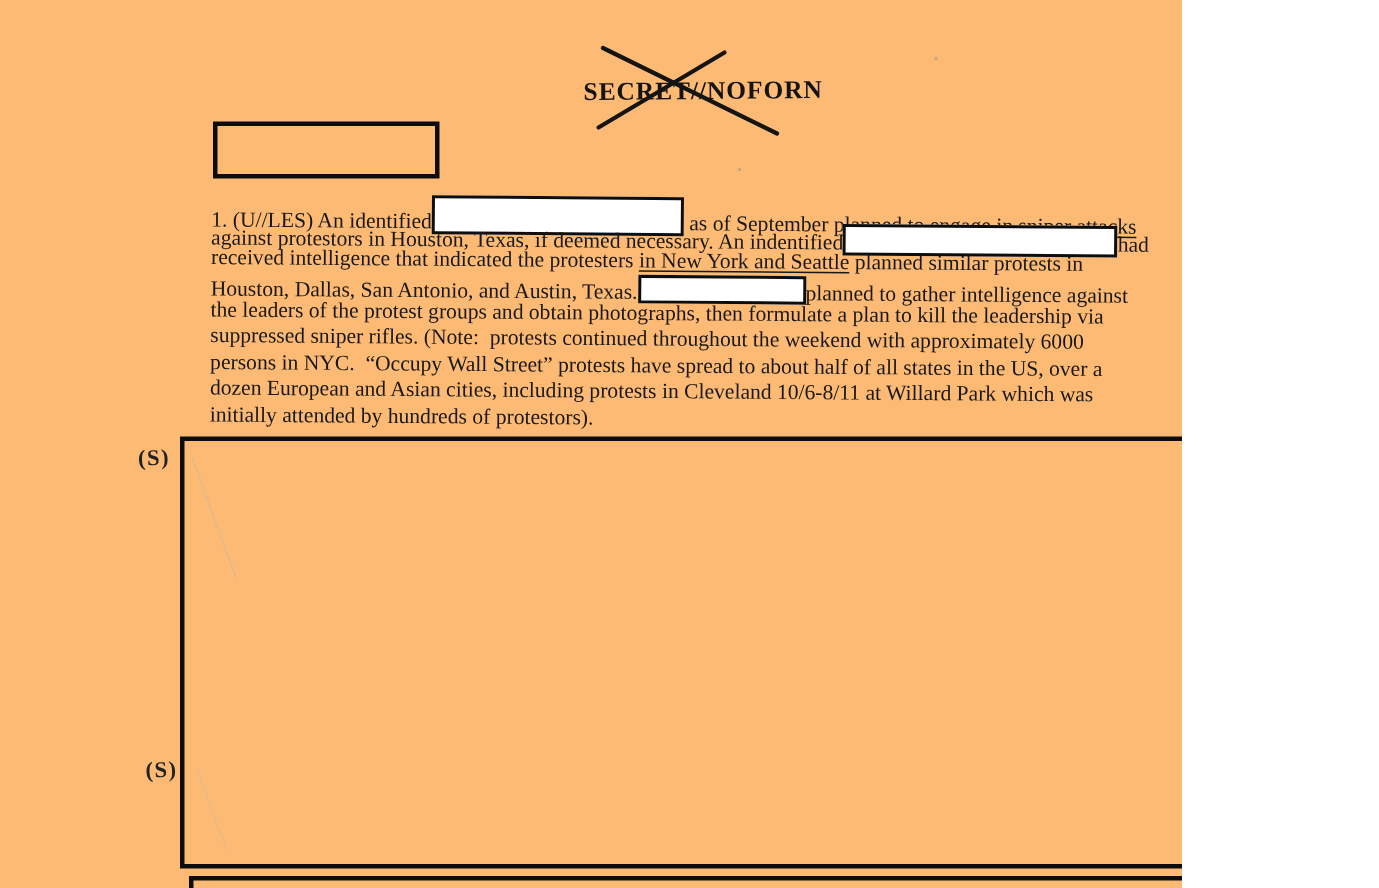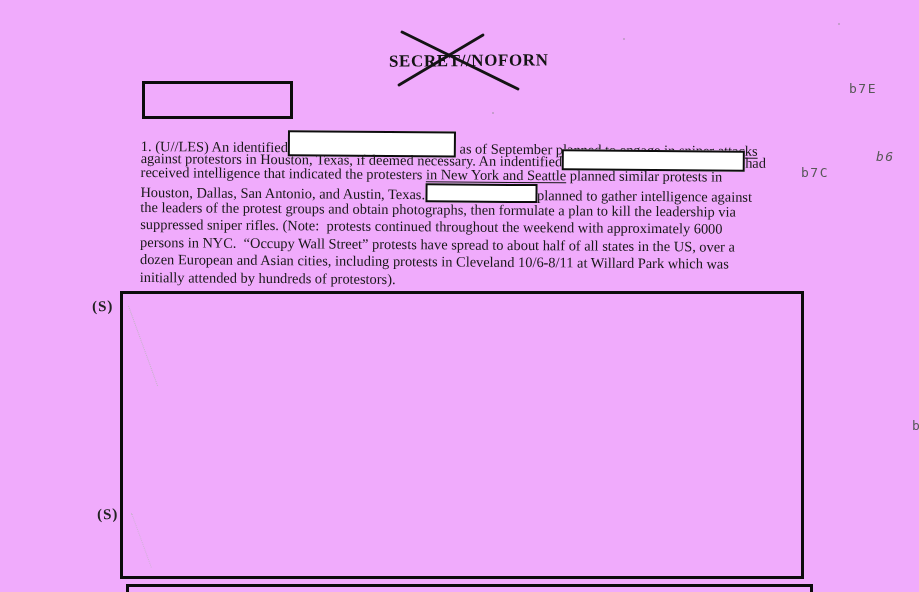--- a/index.html
+++ b/index.html
@@ -1,19 +1,19 @@
 <!DOCTYPE html>
 <html><head>
 <meta charset="utf-8">
 <style>
   html,body{margin:0;padding:0;}
   .page{
     position:relative;
-    width:919px;height:592px;
-    background:#f0abfc;
+    width:788px;height:592px;
+    background:#fdba74;
     overflow:hidden;
     font-family:"Liberation Serif","DejaVu Serif",serif;
     color:#1b1b1b;
   }
   
   .classification{
     position:absolute;left:389px;top:51px;
     font-size:17px;font-weight:bold;letter-spacing:0.6px;
     color:#141414;
     transform:rotate(-0.5deg);

